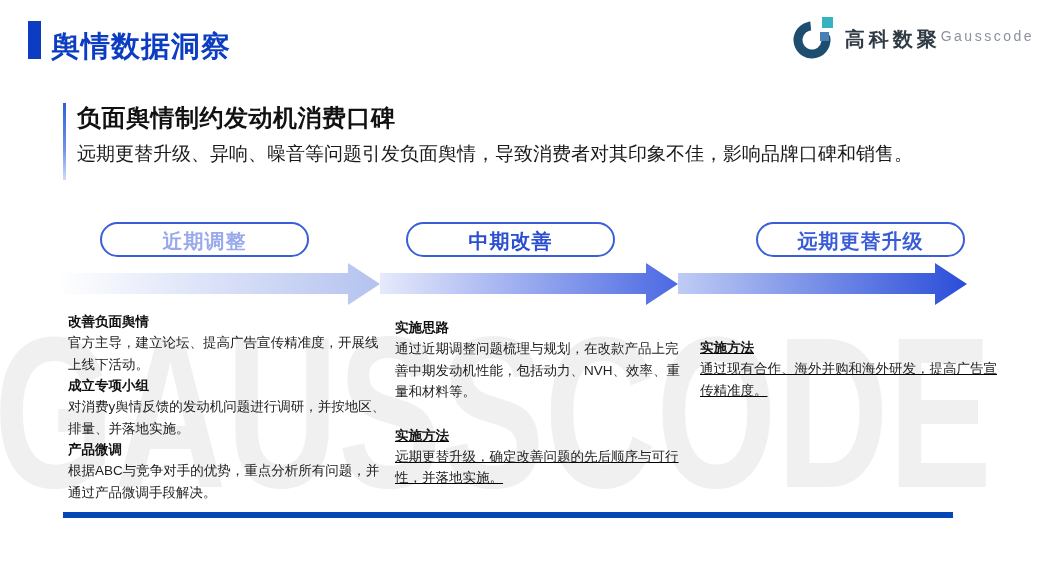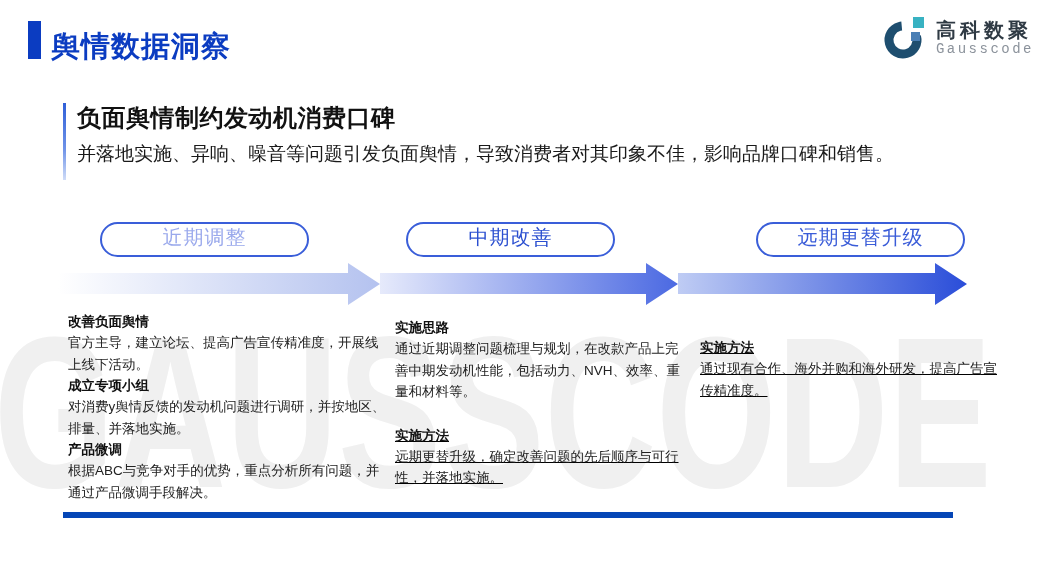--- a/index.html
+++ b/index.html
@@ -24,21 +24,21 @@
     background:#0b3cc1;
   }
   .header-title {
     position:absolute; left:51px; top:15px;
     font-size:29px; font-weight:bold; color:#0b3cc1; letter-spacing:1px;margin-top:12px;
   }
   .logo {
     position:absolute; right:16px; top:13px;
     display:flex; align-items:center; gap:7px; z-index:2;
   }
-  .logo-text { display:flex; flex-direction:column; line-height:1.05;font-family:Liberation Mono, monospace; }
+  .logo-text { display:flex; line-height:1.05; }
   .logo-cn { font-size:20px; font-weight:bold; color:#2f3a44; letter-spacing:4px; }
   .logo-en { font-size:14px; color:#8b929b; letter-spacing:2.5px; }
 
   
   .content-accent-line {
     position:absolute; left:63px; top:103px; width:3px; height:77px;
     background:linear-gradient(180deg,#2f5fd8 0%,#6f93e8 60%,#cfdcf7 100%);
   }
   .content-heading {
     position:absolute; left:77px; top:102px;
@@ -46,22 +46,22 @@
   }
   .content-description {
     position:absolute; left:77px; top:141px; width:930px;
     font-size:19px; color:#1a1a1a; white-space:nowrap;
   }
 
   
   .pill {
     position:absolute; top:222px; width:209px; height:35px;
     border:2px solid #3a5ed9; border-radius:18px; background:#ffffff;
-    display:flex; align-items:flex-start; justify-content:center;
-    font-size:20px; font-weight:normal; letter-spacing:1px;
+    display:flex; align-items:flex-end; justify-content:center;
+    font-size:20px; font-weight:bold; letter-spacing:1px;
     cursor:pointer; z-index:2;
   }
   .pill-1 { left:100px; color:#9aa9ec; }
   .pill-2 { left:406px; color:#2b4fd0; }
   .pill-3 { left:756px; color:#3a5cd8; }
 
   
   .arrow-band { position:absolute; left:58px; top:263px; width:910px; height:42px; z-index:1; }
 
   
@@ -98,21 +98,21 @@
       </svg>
     </span>
     <span class="logo-text">
       <span class="logo-cn">高科数聚</span>
       <span class="logo-en">Gausscode</span>
     </span>
   </div>
 
   <div class="content-accent-line"></div>
   <h2 class="content-heading">负面舆情制约发动机消费口碑</h2>
-  <p class="content-description">并落地实施、异响、噪音等问题引发负面舆情，导致消费者对其印象不佳，影响品牌口碑和销售。</p>
+  <p class="content-description">远期更替升级、异响、噪音等问题引发负面舆情，导致消费者对其印象不佳，影响品牌口碑和销售。</p>
 
   <div class="pill pill-1">
     <span>近期调整</span>
   </div>
   <div class="pill pill-2">
     <span>中期改善</span>
   </div>
   <div class="pill pill-3">
     <span>远期更替升级</span>
   </div>

